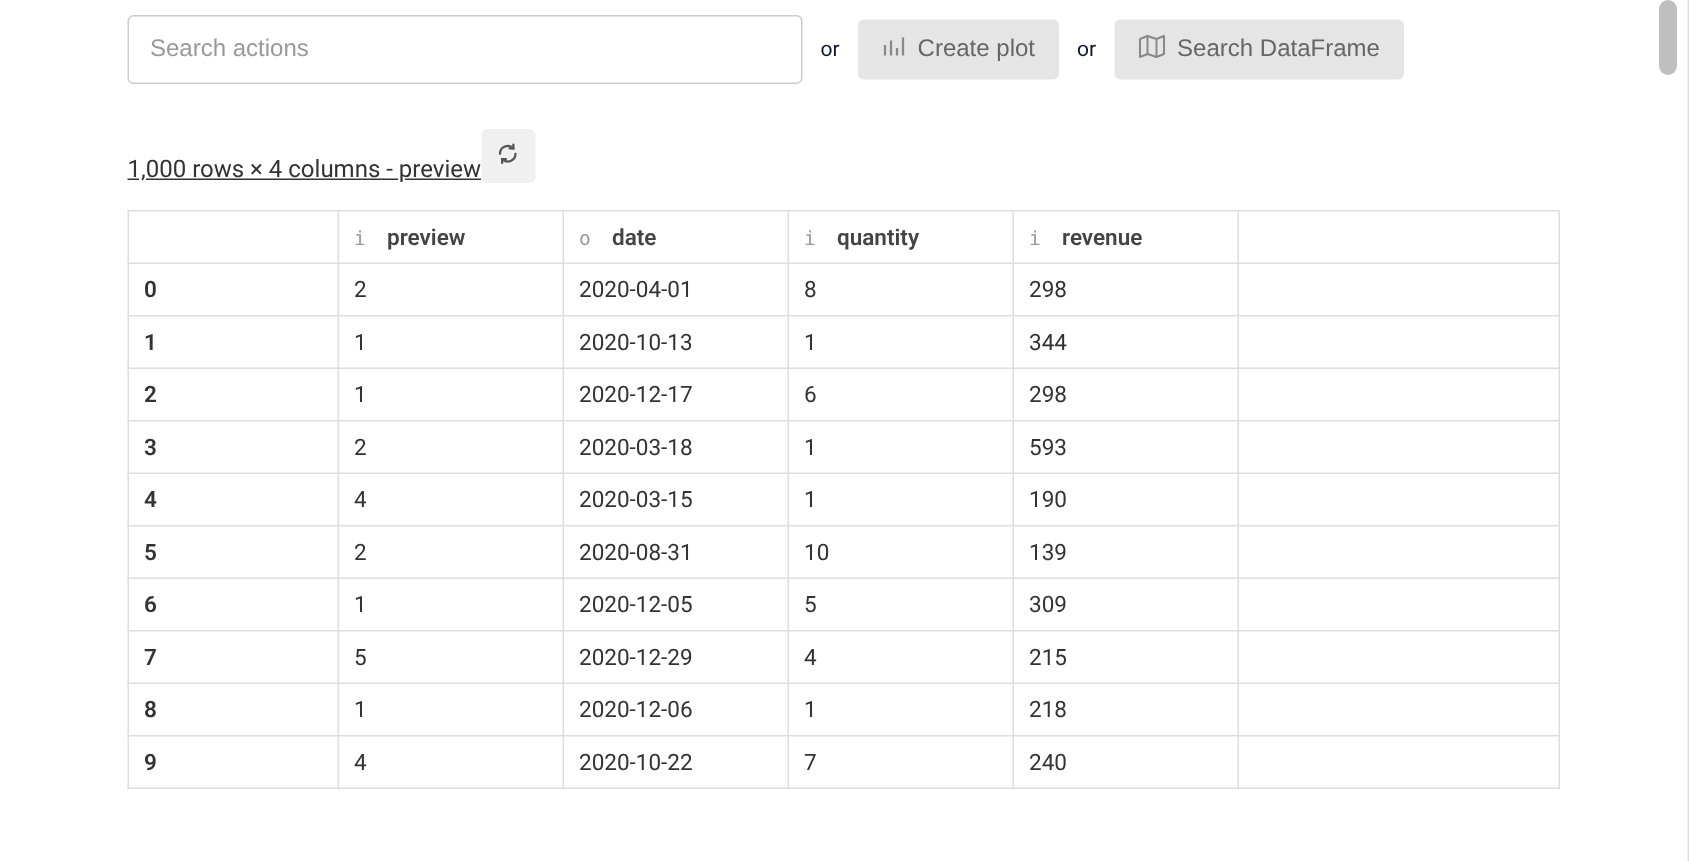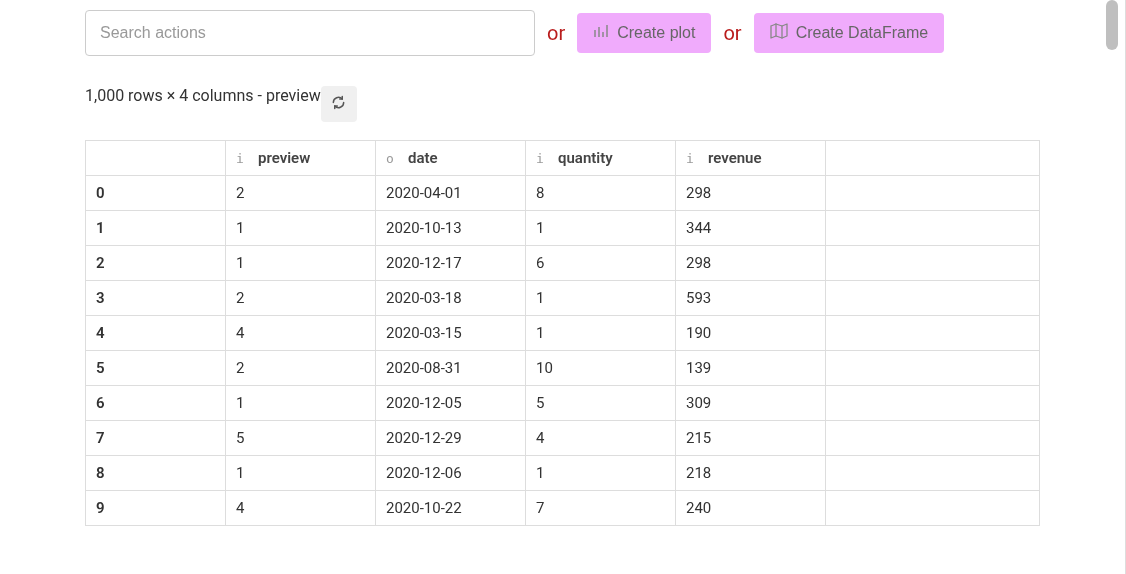--- a/index.html
+++ b/index.html
@@ -26,42 +26,43 @@
       width: 450px;
       height: 46px;
       padding: 0 14px;
       border: 1px solid #ccc;
       border-radius: 4px;
       font-size: 16px;
       color: #333;
     }
     .search-input::placeholder { color: #999; }
     .or-text {
-      color: #b91c1c;
-      font-size: 20px;
+      color: #0f172a;
+      font-size: 14px;
     }
     .action-btn {
       display: inline-flex;
       align-items: center;
       gap: 8px;
-      background: #f0abfc;
+      background: #e5e5e5;
       border: none;
       border-radius: 4px;
       padding: 10px 16px;
       font-size: 16px;
       color: #666;
       cursor: pointer;
       height: 40px;
     }
     .action-btn svg { stroke: #888; fill: none; }
     .meta-row {
       display: flex;
-      align-items: flex-start;
+      align-items: flex-end;
       gap: 0;
       margin-bottom: 18px;
+      text-decoration: underline;
     }
     .row-count {
       font-size: 16px;
       color: #333;
     }
     .select-wrapper {
       border: 1px solid #ccc;
       border-radius: 4px;
       height: 36px;
       display: flex;
@@ -156,21 +157,21 @@
     </button>
     <span class="or-text">or</span>
     <button class="action-btn">
       <span>
         <svg width="18" height="16" viewBox="0 0 18 16" stroke-width="1.3" stroke-linejoin="round" stroke-linecap="round">
           <polyline points="1,3 6,1 12,3 17,1 17,13 12,15 6,13 1,15 1,3"></polyline>
           <line x1="6" y1="1" x2="6" y2="13"></line>
           <line x1="12" y1="3" x2="12" y2="15"></line>
         </svg>
       </span>
-      <span>Create DataFrame</span>
+      <span>Search DataFrame</span>
     </button>
   </div>
 
   <div class="meta-row">
     <span class="row-count">1,000 rows × 4 columns - preview</span>
     <button class="refresh-btn">
       <span>
         <svg width="15" height="15" viewBox="0 0 16 16" stroke-width="1.6" stroke-linecap="round">
           <path d="M2.5 8 a5.5 5.5 0 0 1 9.5 -3.8 M13.5 8 a5.5 5.5 0 0 1 -9.5 3.8"></path>
           <polyline points="12 1.5 12 4.2 9.3 4.2"></polyline>

